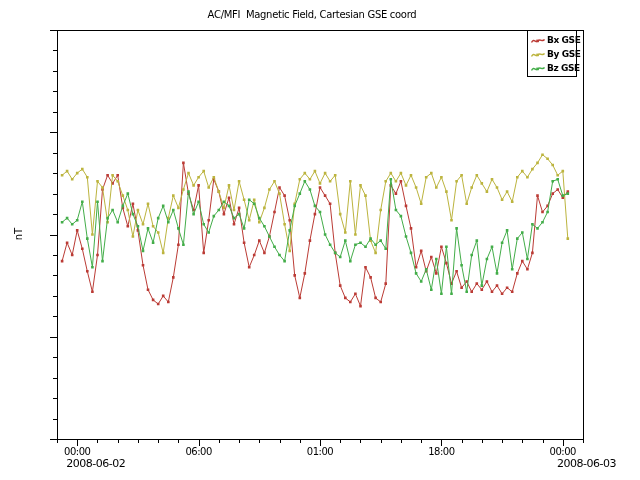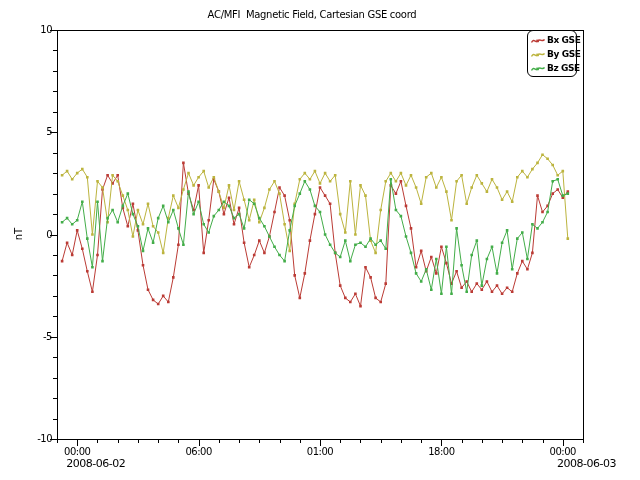--- a/index.html
+++ b/index.html
@@ -10,21 +10,21 @@
   #plot-svg{position:absolute;left:0;top:0;}
   .ylabel{position:absolute;left:5px;top:227px;width:30px;height:14px;text-align:center;
           font-size:10px;transform:rotate(-90deg);transform-origin:center;}
   .ytick-labels span{position:absolute;right:0;font-size:10px;letter-spacing:-0.5px;}
   .ytick-labels{position:absolute;left:0;top:0;width:52px;height:480px;}
   .xtick-labels span{position:absolute;width:60px;text-align:center;font-size:10px;letter-spacing:-0.5px;}
   .xtick-labels{position:absolute;left:0;top:446px;width:640px;height:12px;}
   .xdate-labels span{position:absolute;font-size:11px;letter-spacing:-0.5px;white-space:nowrap;}
   .xdate-labels{position:absolute;left:0;top:457px;width:640px;height:12px;}
   .legend{position:absolute;left:527px;top:30px;width:50px;height:47px;background:#fff;
-          border:1px solid #000;border-radius:6px;box-sizing:border-box;padding:2px 2px 1px 3px;
+          border:1px solid #000;border-radius:0;box-sizing:border-box;padding:2px 2px 1px 3px;
           display:flex;flex-direction:column;justify-content:space-around;}
   .legend-row{display:flex;align-items:center;gap:2px;height:13px;}
   .legend-row .lbl{font-size:9px;font-weight:bold;letter-spacing:-0.4px;white-space:nowrap;}
   .legend-sample{flex:0 0 auto;}
 </style>
 </head>
 <body>
 
 <div class="figure">
   <div class="chart-title">AC/MFI  Magnetic Field, Cartesian GSE coord</div>
@@ -81,27 +81,20 @@
       <line x1="57" y1="30.5" x2="50" y2="30.5" stroke="#000" stroke-width="1" shape-rendering="crispEdges"></line>
       <polyline points="62.1,261.1 67.1,242.7 72.2,255.0 77.2,230.4 82.3,248.8 87.3,271.3 92.4,291.8 97.5,255.0 102.5,189.5 107.6,175.2 112.6,183.4 117.7,175.2 122.8,207.9 127.8,226.3 132.9,203.8 137.9,230.4 143.0,265.2 148.0,289.7 153.1,299.9 158.2,304.0 163.2,295.9 168.3,302.0 173.3,277.4 178.4,244.7 183.4,162.9 188.5,193.6 193.6,210.0 198.6,185.4 203.7,252.9 208.7,220.2 213.8,179.3 218.8,191.6 223.9,214.1 229.0,197.7 234.0,224.3 239.1,207.9 244.1,242.7 249.2,267.2 254.3,255.0 259.3,240.6 264.4,252.9 269.4,236.5 274.5,212.0 279.5,187.5 284.6,195.6 289.7,220.2 294.7,275.4 299.8,297.9 304.8,273.4 309.9,240.6 314.9,214.1 320.0,187.5 325.1,195.6 330.1,203.8 335.2,252.9 340.2,285.6 345.3,297.9 350.3,302.0 355.4,293.8 360.5,306.1 365.5,267.2 370.6,277.4 375.6,297.9 380.7,302.0 385.8,283.6 390.8,185.4 395.9,193.6 400.9,181.3 406.0,205.9 411.0,228.4 416.1,267.2 421.2,250.9 426.2,271.3 431.3,257.0 436.3,273.4 441.4,246.8 446.4,263.1 451.5,283.6 456.6,271.3 461.6,287.7 466.7,281.5 471.7,291.8 476.8,283.6 481.8,289.7 486.9,281.5 492.0,291.8 497.0,285.6 502.1,293.8 507.1,287.7 512.2,291.8 517.3,273.4 522.3,261.1 527.4,269.3 532.4,252.9 537.5,195.6 542.5,212.0 547.6,205.9 552.7,193.6 557.7,189.5 562.8,197.7 567.8,191.6" fill="none" stroke="#bb3b35" stroke-width="1"></polyline>
       <path d="M60.8 259.8h2.6v2.6h-2.6zM65.8 241.4h2.6v2.6h-2.6zM70.9 253.7h2.6v2.6h-2.6zM75.9 229.1h2.6v2.6h-2.6zM81.0 247.5h2.6v2.6h-2.6zM86.0 270.0h2.6v2.6h-2.6zM91.1 290.5h2.6v2.6h-2.6zM96.2 253.7h2.6v2.6h-2.6zM101.2 188.2h2.6v2.6h-2.6zM106.3 173.9h2.6v2.6h-2.6zM111.3 182.1h2.6v2.6h-2.6zM116.4 173.9h2.6v2.6h-2.6zM121.5 206.6h2.6v2.6h-2.6zM126.5 225.0h2.6v2.6h-2.6zM131.6 202.5h2.6v2.6h-2.6zM136.6 229.1h2.6v2.6h-2.6zM141.7 263.9h2.6v2.6h-2.6zM146.7 288.4h2.6v2.6h-2.6zM151.8 298.6h2.6v2.6h-2.6zM156.9 302.7h2.6v2.6h-2.6zM161.9 294.6h2.6v2.6h-2.6zM167.0 300.7h2.6v2.6h-2.6zM172.0 276.1h2.6v2.6h-2.6zM177.1 243.4h2.6v2.6h-2.6zM182.1 161.6h2.6v2.6h-2.6zM187.2 192.3h2.6v2.6h-2.6zM192.3 208.7h2.6v2.6h-2.6zM197.3 184.1h2.6v2.6h-2.6zM202.4 251.6h2.6v2.6h-2.6zM207.4 218.9h2.6v2.6h-2.6zM212.5 178.0h2.6v2.6h-2.6zM217.5 190.3h2.6v2.6h-2.6zM222.6 212.8h2.6v2.6h-2.6zM227.7 196.4h2.6v2.6h-2.6zM232.7 223.0h2.6v2.6h-2.6zM237.8 206.6h2.6v2.6h-2.6zM242.8 241.4h2.6v2.6h-2.6zM247.9 265.9h2.6v2.6h-2.6zM252.9 253.7h2.6v2.6h-2.6zM258.0 239.3h2.6v2.6h-2.6zM263.1 251.6h2.6v2.6h-2.6zM268.1 235.2h2.6v2.6h-2.6zM273.2 210.7h2.6v2.6h-2.6zM278.2 186.2h2.6v2.6h-2.6zM283.3 194.3h2.6v2.6h-2.6zM288.4 218.9h2.6v2.6h-2.6zM293.4 274.1h2.6v2.6h-2.6zM298.5 296.6h2.6v2.6h-2.6zM303.5 272.1h2.6v2.6h-2.6zM308.6 239.3h2.6v2.6h-2.6zM313.6 212.8h2.6v2.6h-2.6zM318.7 186.2h2.6v2.6h-2.6zM323.8 194.3h2.6v2.6h-2.6zM328.8 202.5h2.6v2.6h-2.6zM333.9 251.6h2.6v2.6h-2.6zM338.9 284.3h2.6v2.6h-2.6zM344.0 296.6h2.6v2.6h-2.6zM349.0 300.7h2.6v2.6h-2.6zM354.1 292.5h2.6v2.6h-2.6zM359.2 304.8h2.6v2.6h-2.6zM364.2 265.9h2.6v2.6h-2.6zM369.3 276.1h2.6v2.6h-2.6zM374.3 296.6h2.6v2.6h-2.6zM379.4 300.7h2.6v2.6h-2.6zM384.4 282.3h2.6v2.6h-2.6zM389.5 184.1h2.6v2.6h-2.6zM394.6 192.3h2.6v2.6h-2.6zM399.6 180.0h2.6v2.6h-2.6zM404.7 204.6h2.6v2.6h-2.6zM409.7 227.1h2.6v2.6h-2.6zM414.8 265.9h2.6v2.6h-2.6zM419.9 249.6h2.6v2.6h-2.6zM424.9 270.0h2.6v2.6h-2.6zM430.0 255.7h2.6v2.6h-2.6zM435.0 272.1h2.6v2.6h-2.6zM440.1 245.5h2.6v2.6h-2.6zM445.1 261.8h2.6v2.6h-2.6zM450.2 282.3h2.6v2.6h-2.6zM455.3 270.0h2.6v2.6h-2.6zM460.3 286.4h2.6v2.6h-2.6zM465.4 280.2h2.6v2.6h-2.6zM470.4 290.5h2.6v2.6h-2.6zM475.5 282.3h2.6v2.6h-2.6zM480.5 288.4h2.6v2.6h-2.6zM485.6 280.2h2.6v2.6h-2.6zM490.7 290.5h2.6v2.6h-2.6zM495.7 284.3h2.6v2.6h-2.6zM500.8 292.5h2.6v2.6h-2.6zM505.8 286.4h2.6v2.6h-2.6zM510.9 290.5h2.6v2.6h-2.6zM516.0 272.1h2.6v2.6h-2.6zM521.0 259.8h2.6v2.6h-2.6zM526.1 268.0h2.6v2.6h-2.6zM531.1 251.6h2.6v2.6h-2.6zM536.2 194.3h2.6v2.6h-2.6zM541.2 210.7h2.6v2.6h-2.6zM546.3 204.6h2.6v2.6h-2.6zM551.4 192.3h2.6v2.6h-2.6zM556.4 188.2h2.6v2.6h-2.6zM561.5 196.4h2.6v2.6h-2.6zM566.5 190.3h2.6v2.6h-2.6z" fill="#bb3b35" stroke="none"></path>
       <polyline points="62.1,175.2 67.1,171.1 72.2,179.3 77.2,173.1 82.3,169.1 87.3,177.2 92.4,234.5 97.5,181.3 102.5,187.5 107.6,222.2 112.6,175.2 117.7,181.3 122.8,195.6 127.8,210.0 132.9,236.5 137.9,210.0 143.0,224.3 148.0,203.8 153.1,226.3 158.2,232.5 163.2,252.9 168.3,218.1 173.3,195.6 178.4,207.9 183.4,189.5 188.5,173.1 193.6,185.4 198.6,177.2 203.7,171.1 208.7,187.5 213.8,177.2 218.8,191.6 223.9,207.9 229.0,185.4 234.0,210.0 239.1,181.3 244.1,199.7 249.2,220.2 254.3,199.7 259.3,222.2 264.4,207.9 269.4,189.5 274.5,181.3 279.5,193.6 284.6,224.3 289.7,250.9 294.7,203.8 299.8,179.3 304.8,173.1 309.9,179.3 314.9,171.1 320.0,183.4 325.1,173.1 330.1,181.3 335.2,175.2 340.2,214.1 345.3,232.5 350.3,181.3 355.4,234.5 360.5,185.4 365.5,195.6 370.6,240.6 375.6,252.9 380.7,210.0 385.8,181.3 390.8,173.1 395.9,181.3 400.9,173.1 406.0,185.4 411.0,175.2 416.1,187.5 421.2,203.8 426.2,177.2 431.3,173.1 436.3,187.5 441.4,177.2 446.4,191.6 451.5,220.2 456.6,181.3 461.6,175.2 466.7,203.8 471.7,187.5 476.8,175.2 481.8,183.4 486.9,191.6 492.0,179.3 497.0,187.5 502.1,199.7 507.1,191.6 512.2,201.8 517.3,177.2 522.3,171.1 527.4,177.2 532.4,169.1 537.5,162.9 542.5,154.7 547.6,158.8 552.7,165.0 557.7,175.2 562.8,171.1 567.8,238.6" fill="none" stroke="#bcb43e" stroke-width="1"></polyline>
       <path d="M60.8 173.9h2.6v2.6h-2.6zM65.8 169.8h2.6v2.6h-2.6zM70.9 178.0h2.6v2.6h-2.6zM75.9 171.8h2.6v2.6h-2.6zM81.0 167.8h2.6v2.6h-2.6zM86.0 175.9h2.6v2.6h-2.6zM91.1 233.2h2.6v2.6h-2.6zM96.2 180.0h2.6v2.6h-2.6zM101.2 186.2h2.6v2.6h-2.6zM106.3 220.9h2.6v2.6h-2.6zM111.3 173.9h2.6v2.6h-2.6zM116.4 180.0h2.6v2.6h-2.6zM121.5 194.3h2.6v2.6h-2.6zM126.5 208.7h2.6v2.6h-2.6zM131.6 235.2h2.6v2.6h-2.6zM136.6 208.7h2.6v2.6h-2.6zM141.7 223.0h2.6v2.6h-2.6zM146.7 202.5h2.6v2.6h-2.6zM151.8 225.0h2.6v2.6h-2.6zM156.9 231.2h2.6v2.6h-2.6zM161.9 251.6h2.6v2.6h-2.6zM167.0 216.8h2.6v2.6h-2.6zM172.0 194.3h2.6v2.6h-2.6zM177.1 206.6h2.6v2.6h-2.6zM182.1 188.2h2.6v2.6h-2.6zM187.2 171.8h2.6v2.6h-2.6zM192.3 184.1h2.6v2.6h-2.6zM197.3 175.9h2.6v2.6h-2.6zM202.4 169.8h2.6v2.6h-2.6zM207.4 186.2h2.6v2.6h-2.6zM212.5 175.9h2.6v2.6h-2.6zM217.5 190.3h2.6v2.6h-2.6zM222.6 206.6h2.6v2.6h-2.6zM227.7 184.1h2.6v2.6h-2.6zM232.7 208.7h2.6v2.6h-2.6zM237.8 180.0h2.6v2.6h-2.6zM242.8 198.4h2.6v2.6h-2.6zM247.9 218.9h2.6v2.6h-2.6zM252.9 198.4h2.6v2.6h-2.6zM258.0 220.9h2.6v2.6h-2.6zM263.1 206.6h2.6v2.6h-2.6zM268.1 188.2h2.6v2.6h-2.6zM273.2 180.0h2.6v2.6h-2.6zM278.2 192.3h2.6v2.6h-2.6zM283.3 223.0h2.6v2.6h-2.6zM288.4 249.6h2.6v2.6h-2.6zM293.4 202.5h2.6v2.6h-2.6zM298.5 178.0h2.6v2.6h-2.6zM303.5 171.8h2.6v2.6h-2.6zM308.6 178.0h2.6v2.6h-2.6zM313.6 169.8h2.6v2.6h-2.6zM318.7 182.1h2.6v2.6h-2.6zM323.8 171.8h2.6v2.6h-2.6zM328.8 180.0h2.6v2.6h-2.6zM333.9 173.9h2.6v2.6h-2.6zM338.9 212.8h2.6v2.6h-2.6zM344.0 231.2h2.6v2.6h-2.6zM349.0 180.0h2.6v2.6h-2.6zM354.1 233.2h2.6v2.6h-2.6zM359.2 184.1h2.6v2.6h-2.6zM364.2 194.3h2.6v2.6h-2.6zM369.3 239.3h2.6v2.6h-2.6zM374.3 251.6h2.6v2.6h-2.6zM379.4 208.7h2.6v2.6h-2.6zM384.4 180.0h2.6v2.6h-2.6zM389.5 171.8h2.6v2.6h-2.6zM394.6 180.0h2.6v2.6h-2.6zM399.6 171.8h2.6v2.6h-2.6zM404.7 184.1h2.6v2.6h-2.6zM409.7 173.9h2.6v2.6h-2.6zM414.8 186.2h2.6v2.6h-2.6zM419.9 202.5h2.6v2.6h-2.6zM424.9 175.9h2.6v2.6h-2.6zM430.0 171.8h2.6v2.6h-2.6zM435.0 186.2h2.6v2.6h-2.6zM440.1 175.9h2.6v2.6h-2.6zM445.1 190.3h2.6v2.6h-2.6zM450.2 218.9h2.6v2.6h-2.6zM455.3 180.0h2.6v2.6h-2.6zM460.3 173.9h2.6v2.6h-2.6zM465.4 202.5h2.6v2.6h-2.6zM470.4 186.2h2.6v2.6h-2.6zM475.5 173.9h2.6v2.6h-2.6zM480.5 182.1h2.6v2.6h-2.6zM485.6 190.3h2.6v2.6h-2.6zM490.7 178.0h2.6v2.6h-2.6zM495.7 186.2h2.6v2.6h-2.6zM500.8 198.4h2.6v2.6h-2.6zM505.8 190.3h2.6v2.6h-2.6zM510.9 200.5h2.6v2.6h-2.6zM516.0 175.9h2.6v2.6h-2.6zM521.0 169.8h2.6v2.6h-2.6zM526.1 175.9h2.6v2.6h-2.6zM531.1 167.8h2.6v2.6h-2.6zM536.2 161.6h2.6v2.6h-2.6zM541.2 153.4h2.6v2.6h-2.6zM546.3 157.5h2.6v2.6h-2.6zM551.4 163.7h2.6v2.6h-2.6zM556.4 173.9h2.6v2.6h-2.6zM561.5 169.8h2.6v2.6h-2.6zM566.5 237.3h2.6v2.6h-2.6z" fill="#bcb43e" stroke="none"></path>
       <polyline points="62.1,222.2 67.1,218.1 72.2,224.3 77.2,220.2 82.3,201.8 87.3,238.6 92.4,267.2 97.5,201.8 102.5,261.1 107.6,218.1 112.6,210.0 117.7,222.2 122.8,205.9 127.8,193.6 132.9,214.1 137.9,226.3 143.0,250.9 148.0,228.4 153.1,242.7 158.2,218.1 163.2,205.9 168.3,222.2 173.3,210.0 178.4,228.4 183.4,244.7 188.5,191.6 193.6,214.1 198.6,201.8 203.7,224.3 208.7,232.5 213.8,216.1 218.8,210.0 223.9,201.8 229.0,205.9 234.0,218.1 239.1,214.1 244.1,228.4 249.2,199.7 254.3,203.8 259.3,218.1 264.4,226.3 269.4,236.5 274.5,246.8 279.5,255.0 284.6,261.1 289.7,230.4 294.7,205.9 299.8,193.6 304.8,181.3 309.9,189.5 314.9,205.9 320.0,212.0 325.1,234.5 330.1,244.7 335.2,252.9 340.2,257.0 345.3,240.6 350.3,261.1 355.4,244.7 360.5,242.7 365.5,246.8 370.6,238.6 375.6,244.7 380.7,240.6 385.8,248.8 390.8,179.3 395.9,210.0 400.9,216.1 406.0,236.5 411.0,252.9 416.1,273.4 421.2,281.5 426.2,269.3 431.3,289.7 436.3,259.0 441.4,293.8 446.4,246.8 451.5,293.8 456.6,228.4 461.6,265.2 466.7,291.8 471.7,255.0 476.8,240.6 481.8,285.6 486.9,259.0 492.0,246.8 497.0,273.4 502.1,242.7 507.1,230.4 512.2,269.3 517.3,238.6 522.3,232.5 527.4,259.0 532.4,224.3 537.5,228.4 542.5,222.2 547.6,212.0 552.7,181.3 557.7,179.3 562.8,195.6 567.8,193.6" fill="none" stroke="#43ad49" stroke-width="1"></polyline>
       <path d="M60.8 220.9h2.6v2.6h-2.6zM65.8 216.8h2.6v2.6h-2.6zM70.9 223.0h2.6v2.6h-2.6zM75.9 218.9h2.6v2.6h-2.6zM81.0 200.5h2.6v2.6h-2.6zM86.0 237.3h2.6v2.6h-2.6zM91.1 265.9h2.6v2.6h-2.6zM96.2 200.5h2.6v2.6h-2.6zM101.2 259.8h2.6v2.6h-2.6zM106.3 216.8h2.6v2.6h-2.6zM111.3 208.7h2.6v2.6h-2.6zM116.4 220.9h2.6v2.6h-2.6zM121.5 204.6h2.6v2.6h-2.6zM126.5 192.3h2.6v2.6h-2.6zM131.6 212.8h2.6v2.6h-2.6zM136.6 225.0h2.6v2.6h-2.6zM141.7 249.6h2.6v2.6h-2.6zM146.7 227.1h2.6v2.6h-2.6zM151.8 241.4h2.6v2.6h-2.6zM156.9 216.8h2.6v2.6h-2.6zM161.9 204.6h2.6v2.6h-2.6zM167.0 220.9h2.6v2.6h-2.6zM172.0 208.7h2.6v2.6h-2.6zM177.1 227.1h2.6v2.6h-2.6zM182.1 243.4h2.6v2.6h-2.6zM187.2 190.3h2.6v2.6h-2.6zM192.3 212.8h2.6v2.6h-2.6zM197.3 200.5h2.6v2.6h-2.6zM202.4 223.0h2.6v2.6h-2.6zM207.4 231.2h2.6v2.6h-2.6zM212.5 214.8h2.6v2.6h-2.6zM217.5 208.7h2.6v2.6h-2.6zM222.6 200.5h2.6v2.6h-2.6zM227.7 204.6h2.6v2.6h-2.6zM232.7 216.8h2.6v2.6h-2.6zM237.8 212.8h2.6v2.6h-2.6zM242.8 227.1h2.6v2.6h-2.6zM247.9 198.4h2.6v2.6h-2.6zM252.9 202.5h2.6v2.6h-2.6zM258.0 216.8h2.6v2.6h-2.6zM263.1 225.0h2.6v2.6h-2.6zM268.1 235.2h2.6v2.6h-2.6zM273.2 245.5h2.6v2.6h-2.6zM278.2 253.7h2.6v2.6h-2.6zM283.3 259.8h2.6v2.6h-2.6zM288.4 229.1h2.6v2.6h-2.6zM293.4 204.6h2.6v2.6h-2.6zM298.5 192.3h2.6v2.6h-2.6zM303.5 180.0h2.6v2.6h-2.6zM308.6 188.2h2.6v2.6h-2.6zM313.6 204.6h2.6v2.6h-2.6zM318.7 210.7h2.6v2.6h-2.6zM323.8 233.2h2.6v2.6h-2.6zM328.8 243.4h2.6v2.6h-2.6zM333.9 251.6h2.6v2.6h-2.6zM338.9 255.7h2.6v2.6h-2.6zM344.0 239.3h2.6v2.6h-2.6zM349.0 259.8h2.6v2.6h-2.6zM354.1 243.4h2.6v2.6h-2.6zM359.2 241.4h2.6v2.6h-2.6zM364.2 245.5h2.6v2.6h-2.6zM369.3 237.3h2.6v2.6h-2.6zM374.3 243.4h2.6v2.6h-2.6zM379.4 239.3h2.6v2.6h-2.6zM384.4 247.5h2.6v2.6h-2.6zM389.5 178.0h2.6v2.6h-2.6zM394.6 208.7h2.6v2.6h-2.6zM399.6 214.8h2.6v2.6h-2.6zM404.7 235.2h2.6v2.6h-2.6zM409.7 251.6h2.6v2.6h-2.6zM414.8 272.1h2.6v2.6h-2.6zM419.9 280.2h2.6v2.6h-2.6zM424.9 268.0h2.6v2.6h-2.6zM430.0 288.4h2.6v2.6h-2.6zM435.0 257.7h2.6v2.6h-2.6zM440.1 292.5h2.6v2.6h-2.6zM445.1 245.5h2.6v2.6h-2.6zM450.2 292.5h2.6v2.6h-2.6zM455.3 227.1h2.6v2.6h-2.6zM460.3 263.9h2.6v2.6h-2.6zM465.4 290.5h2.6v2.6h-2.6zM470.4 253.7h2.6v2.6h-2.6zM475.5 239.3h2.6v2.6h-2.6zM480.5 284.3h2.6v2.6h-2.6zM485.6 257.7h2.6v2.6h-2.6zM490.7 245.5h2.6v2.6h-2.6zM495.7 272.1h2.6v2.6h-2.6zM500.8 241.4h2.6v2.6h-2.6zM505.8 229.1h2.6v2.6h-2.6zM510.9 268.0h2.6v2.6h-2.6zM516.0 237.3h2.6v2.6h-2.6zM521.0 231.2h2.6v2.6h-2.6zM526.1 257.7h2.6v2.6h-2.6zM531.1 223.0h2.6v2.6h-2.6zM536.2 227.1h2.6v2.6h-2.6zM541.2 220.9h2.6v2.6h-2.6zM546.3 210.7h2.6v2.6h-2.6zM551.4 180.0h2.6v2.6h-2.6zM556.4 178.0h2.6v2.6h-2.6zM561.5 194.3h2.6v2.6h-2.6zM566.5 192.3h2.6v2.6h-2.6z" fill="#43ad49" stroke="none"></path>
     </svg>
 
   <div class="ylabel">nT</div>
-  <div class="ytick-labels" id="ytick-labels">
-      <span style="top: 24px;">10</span>
-      <span style="top: 126.25px;">5</span>
-      <span style="top: 228.5px;">0</span>
-      <span style="top: 330.75px;">-5</span>
-      <span style="top: 433px;">-10</span>
-    </div>
   <div class="xtick-labels" id="xtick-labels">
       <span style="left: 47.2308px;">00:00</span>
       <span style="left: 168.615px;">06:00</span>
       <span style="left: 290px;">01:00</span>
       <span style="left: 411.385px;">18:00</span>
       <span style="left: 532.769px;">00:00</span>
     </div>
   <div class="xdate-labels" id="xdate-labels">
       <span style="left: 66.2308px;">2008-06-02</span>
       <span style="left: 557px;">2008-06-03</span>

